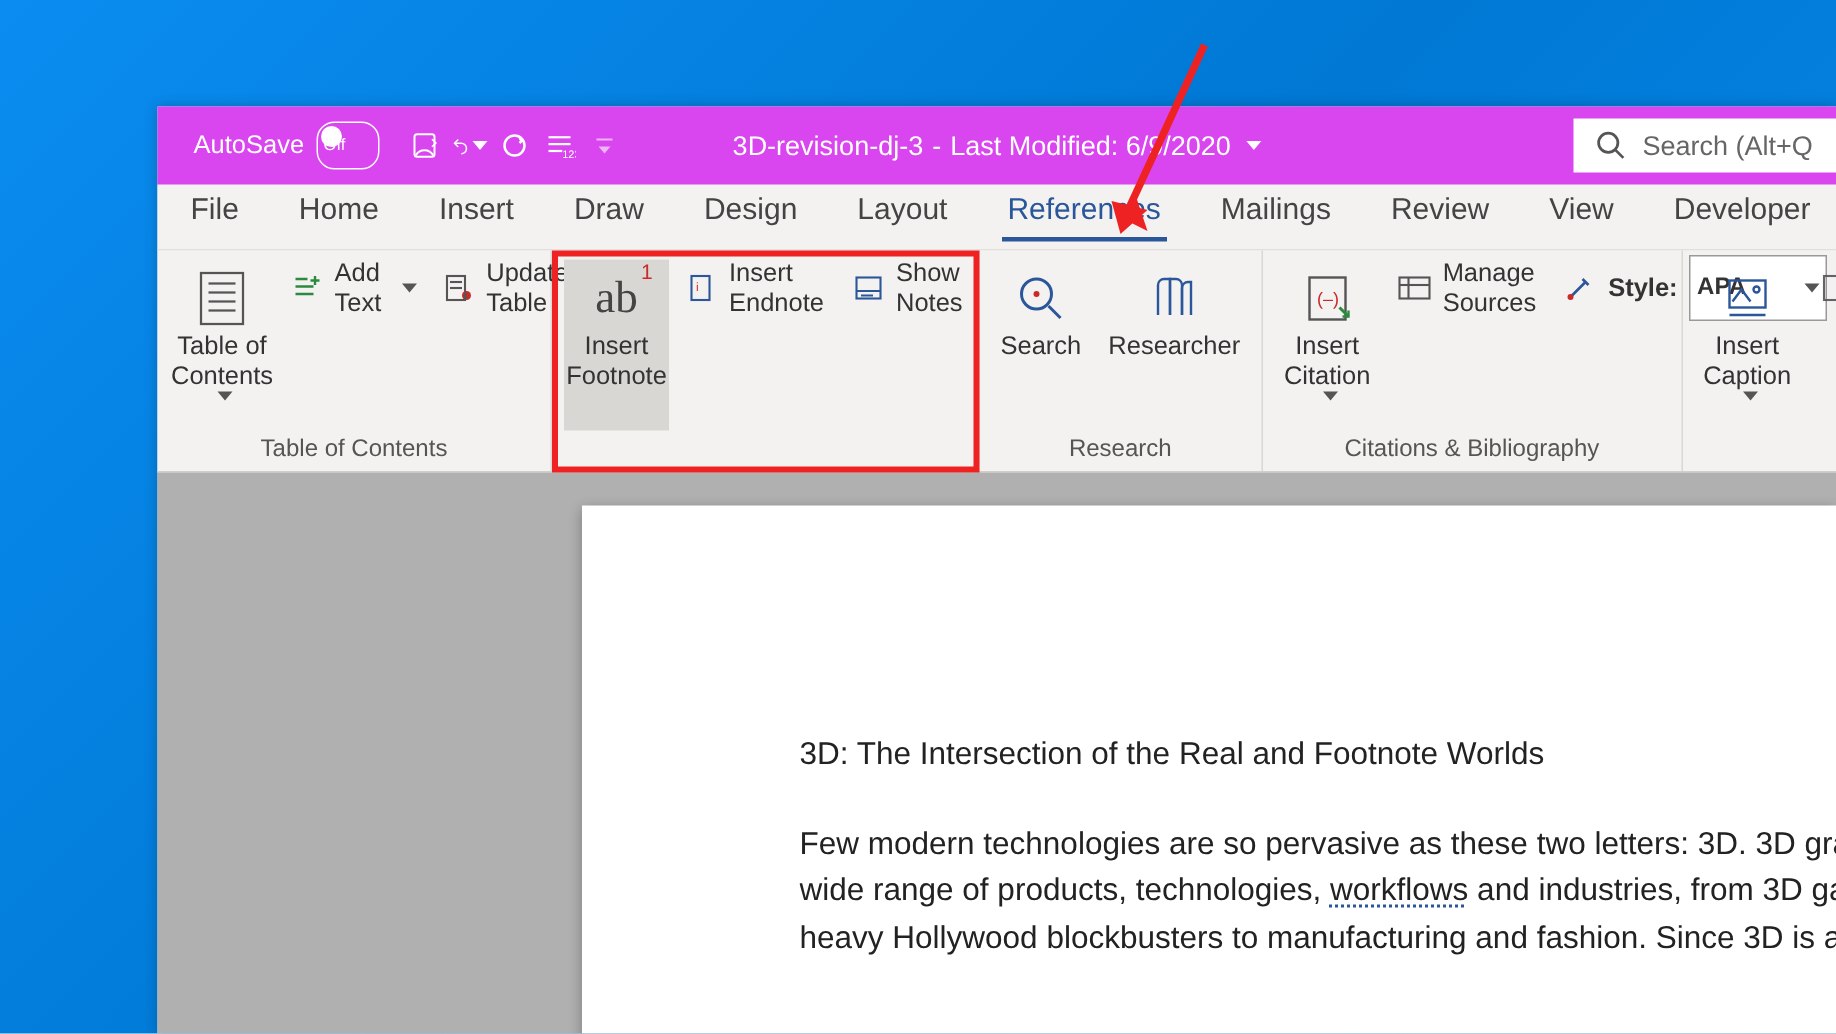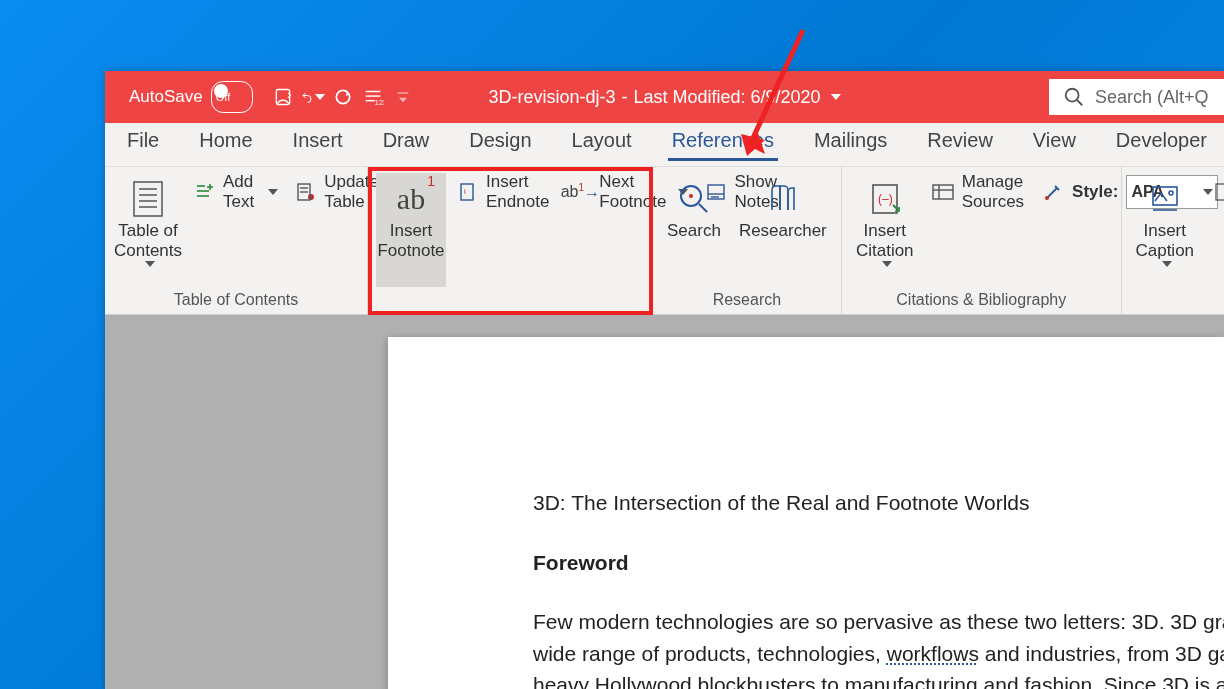--- a/index.html
+++ b/index.html
@@ -17,21 +17,21 @@
     width: 1119px;
     height: 618px;
     background: #f3f2f1;
     box-shadow: 0 0 8px rgba(0,0,0,0.25);
     display: flex;
     flex-direction: column;
   }
   
   .titlebar {
     height: 52px;
-    background: #ef4444;
+    background: #d946ef;
     display: flex;
     align-items: center;
     color: #fff;
     font-size: 17px;
     padding: 0 0 0 24px;
     position: relative;
   }
   .autosave { display:flex; align-items:center; gap:8px; }
   .toggle {
     width:42px; height:32px; border:1px solid #fff; border-radius:12px;
@@ -112,21 +112,21 @@
     padding:2px 6px; height:34px;
   }
   .smallbtn .ic { width:22px; height:22px; display:flex; align-items:center; justify-content:center; }
   .caret {
     display:inline-block; width:0; height:0; margin-left:4px;
     border-left:5px solid transparent; border-right:5px solid transparent;
     border-top:6px solid #555;
   }
   .style-row { display:flex; align-items:center; gap:8px;font-weight:bold; }
   .style-select {
-    width:92px; height:34px; border:1px solid #999; background:#fff;
+    width:92px; height:44px; border:1px solid #999; background:#fff;
     font-size:16px; padding:0 4px; display:flex; align-items:center; justify-content:space-between;
   }
   
   .highlight {
     position:absolute; border:4px solid #e22; pointer-events:none;
     left:263px; top:0px; width:285px; height:148px; z-index:5;
   }
   
   .arrow {
     position:absolute; left:735px; top:26px; z-index:20; pointer-events:none;
@@ -294,27 +294,20 @@
             <span class="ic">
               <svg width="20" height="20" viewBox="0 0 20 20" fill="none" stroke="#2b579a" stroke-width="1.4">
                   <rect x="3" y="2" width="12" height="16"></rect>
                   <text x="6" y="12" font-size="8" fill="#c92a2a" stroke="none">i</text>
                 </svg>
             </span>
             <span>Insert Endnote</span>
           </div>
           <div class="smallbtn">
             <span class="ic">
-              <span style="font-size:16px;color:#444;position:relative">ab<sup style="color:#c92a2a;font-size:10px">1</sup><span style="color:#2b579a">→</span></span>
-            </span>
-            <span>Next Footnote</span>
-              <span class="caret"></span>
-          </div>
-          <div class="smallbtn">
-            <span class="ic">
               <svg width="20" height="20" viewBox="0 0 20 20" fill="none" stroke="#2b579a" stroke-width="1.4">
                   <rect x="2" y="3" width="16" height="14"></rect>
                   <line x1="2" y1="12" x2="18" y2="12"></line>
                   <line x1="5" y1="15" x2="13" y2="15"></line>
                 </svg>
             </span>
             <span>Show Notes</span>
           </div>
         </div>
       </div>
@@ -441,21 +434,20 @@
             </span>
           </div>
         </div>
       </div>
     </div>
   </div>
 
   <div class="docarea">
     <div class="page">
       <p class="truncate-right">3D: The Intersection of the Real and Footnote Worlds</p>
-      <p><b>Foreword</b></p>
       <p class="truncate-right" style="margin-bottom:0">
         <span>Few modern technologies are so pervasive as these two letters: 3D. 3D graphi</span><br>
         <span>wide range of products, technologies, </span><span class="underline-wavy">workflows</span><span> and industries, from 3D gam</span><br>
         <span>heavy Hollywood blockbusters to manufacturing and fashion. Since 3D is abou</span><br>
         
       </p>
     </div>
   </div>
 
 </div>

